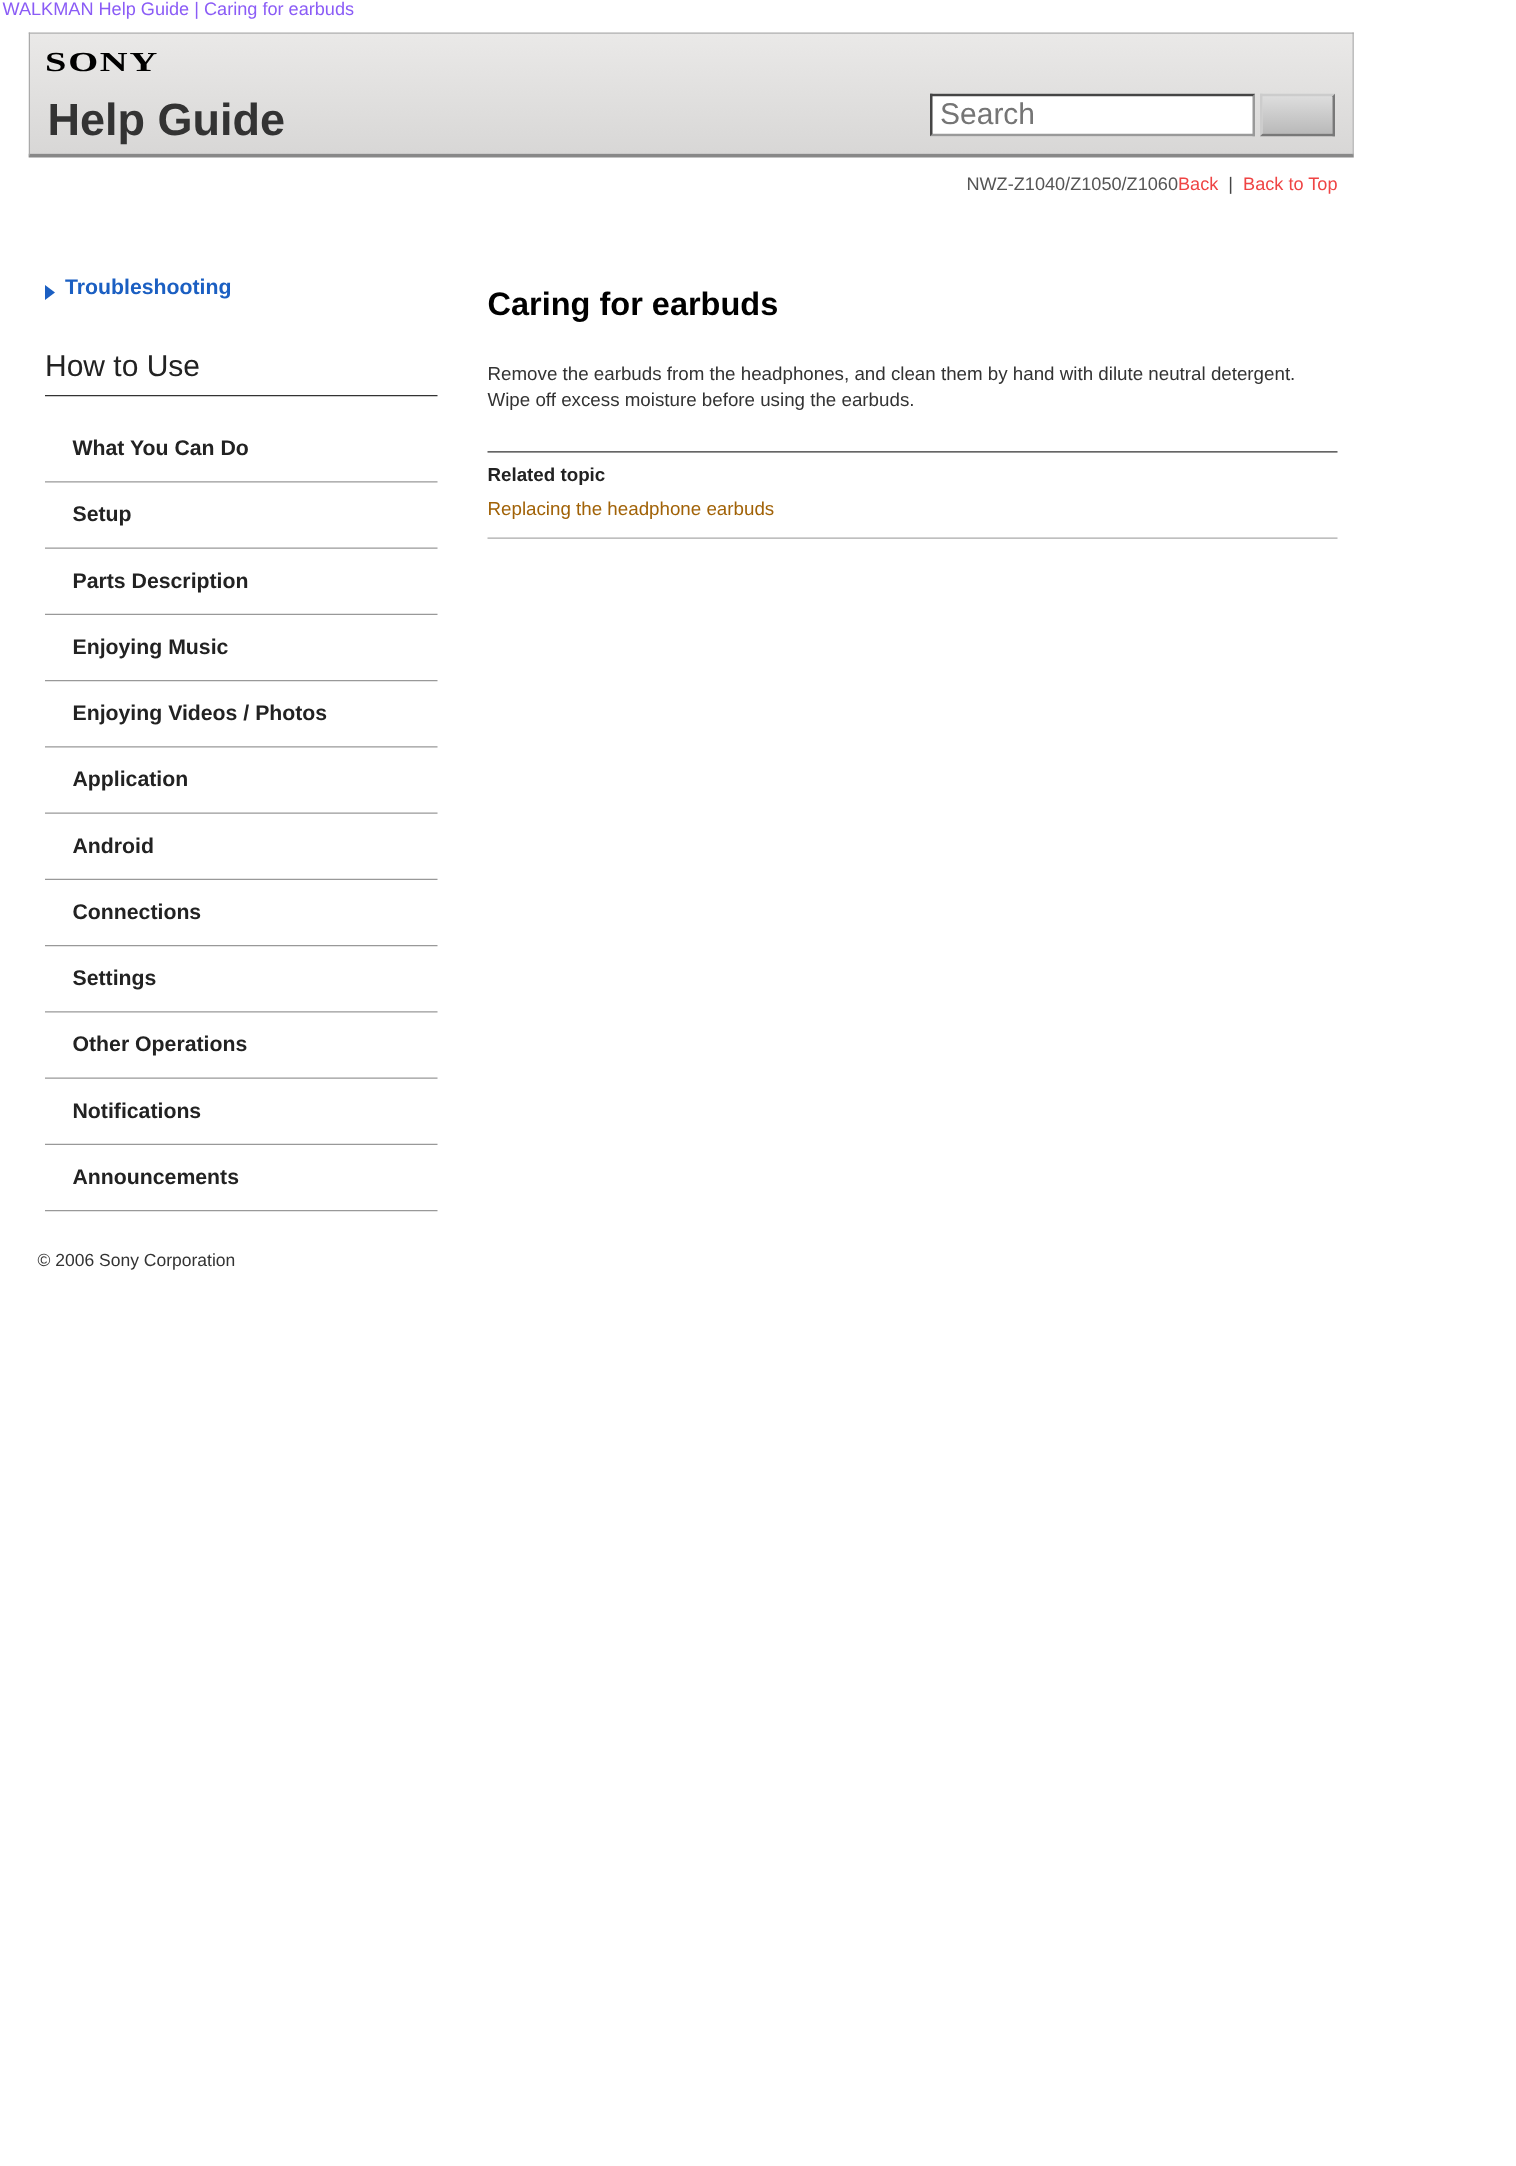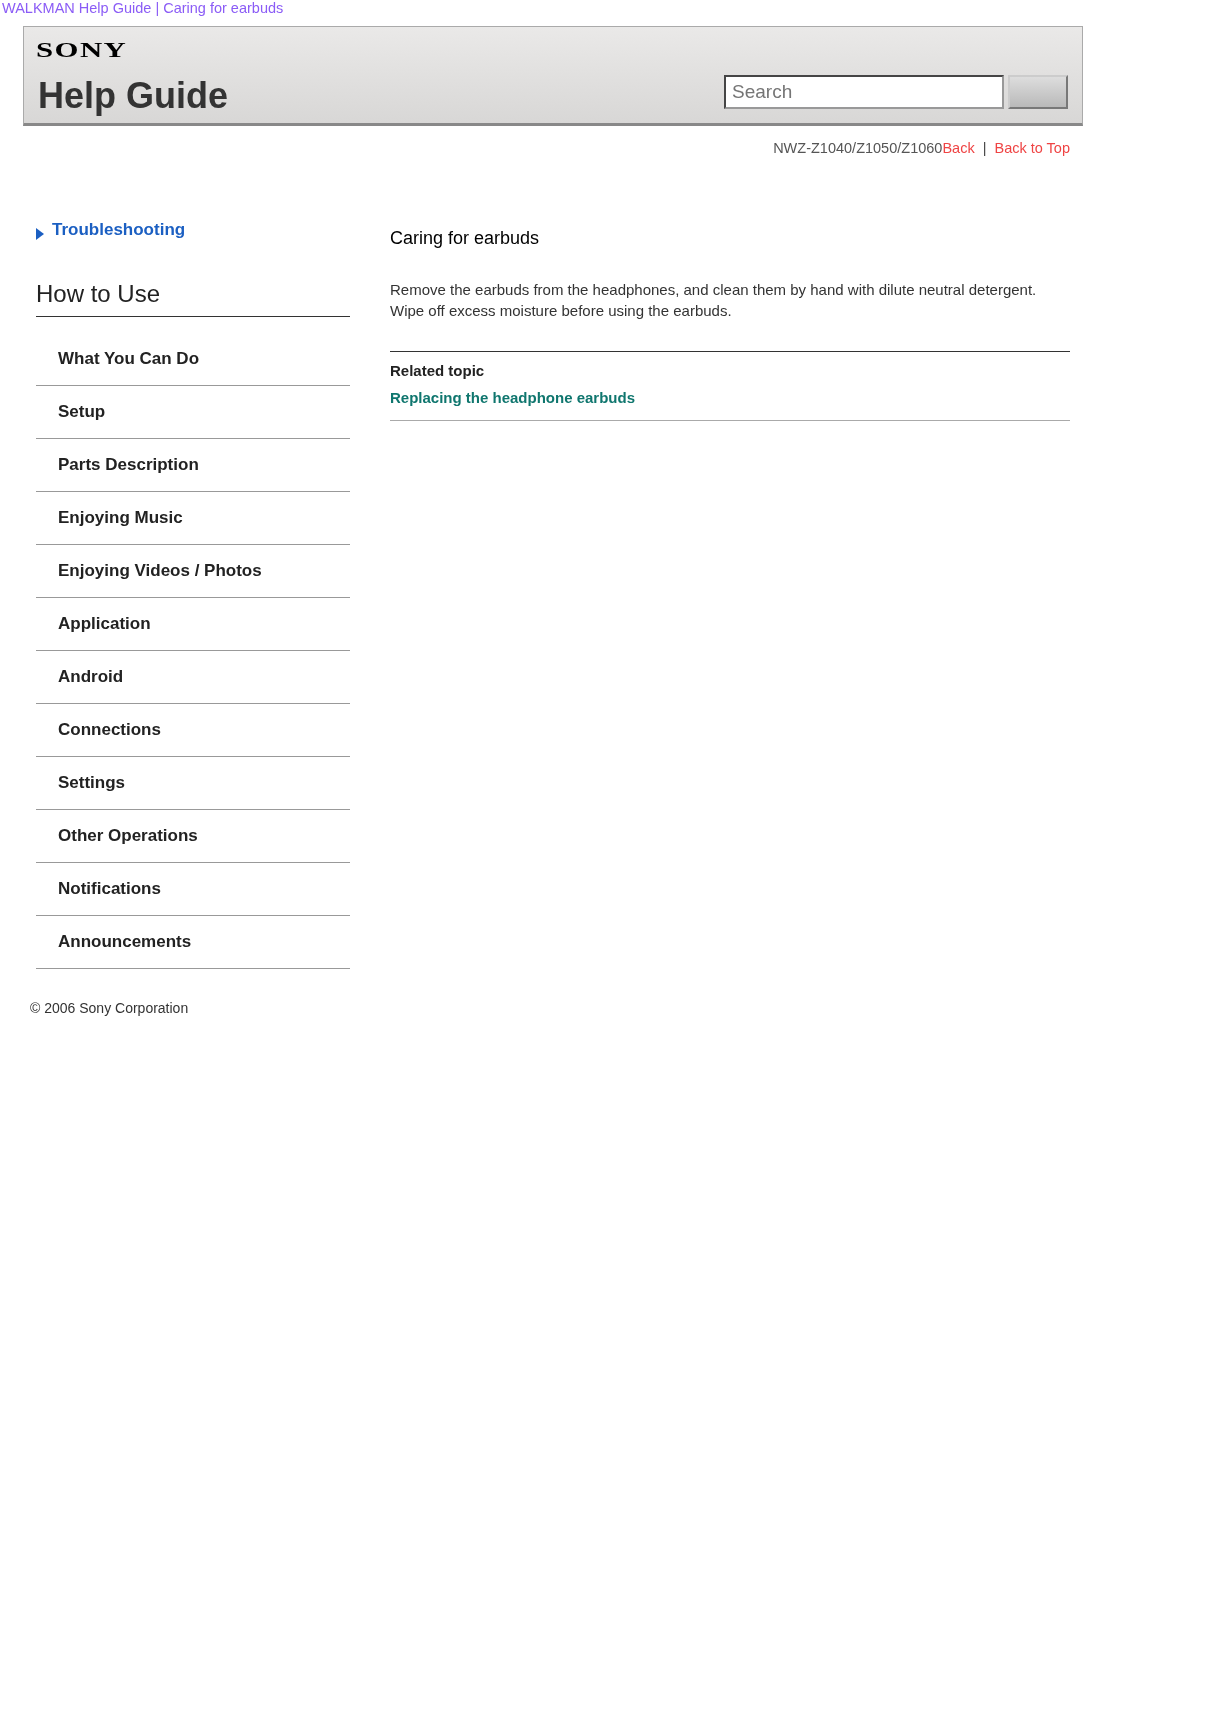--- a/index.html
+++ b/index.html
@@ -54,24 +54,24 @@
     color: #333;
   }
   .search-wrap {
     position: absolute;
     top: 48px;
     right: 14px;
     display: flex;
     align-items: stretch;
   }
   .search-input {
-    width: 280px;
+    width: 260px;
     height: 34px;
     border: 2px inset #999;
-    font-size: 19px;
+    font-size: 24px;
     color: #8b8b8b;
     padding: 2px 6px;
     background: #fff;
   }
   .search-button {
     width: 60px;
     height: 34px;
     margin-left: 4px;
     border: 2px outset #ccc;
     background: linear-gradient(#ddd, #b9b9b9);
@@ -131,22 +131,22 @@
     font-size: 17px;
     font-weight: bold;
     color: #222;
     cursor: pointer;
   }
   .main-area {
     flex: 1;
     padding-left: 40px;
   }
   .article-title {
-    font-size: 18px;
-    font-weight: normal;
+    font-size: 26px;
+    font-weight: bold;
     color: #000;
     margin-top: 8px;
     margin-bottom: 30px;
   }
   .article-body {
     font-size: 15px;
     color: #333;
     line-height: 1.4;
     margin-bottom: 30px;
   }
@@ -156,25 +156,24 @@
     margin: 10px 0 10px 0;
   }
   .related-heading {
     font-size: 15px;
     font-weight: bold;
     color: #222;
     margin-bottom: 10px;
   }
   .related-link {
     font-size: 15px;
-    color: #0f766e;
+    color: #a16207;
     text-decoration: none;
     display: inline-block;
     margin-bottom: 14px;
-    font-weight: bold;
   }
   .related-sep-bot {
     border: none;
     border-top: 1px solid #aaa;
   }
   .copyright {
     position: absolute;
     top: 1000px;
     left: 30px;
     font-size: 14px;

